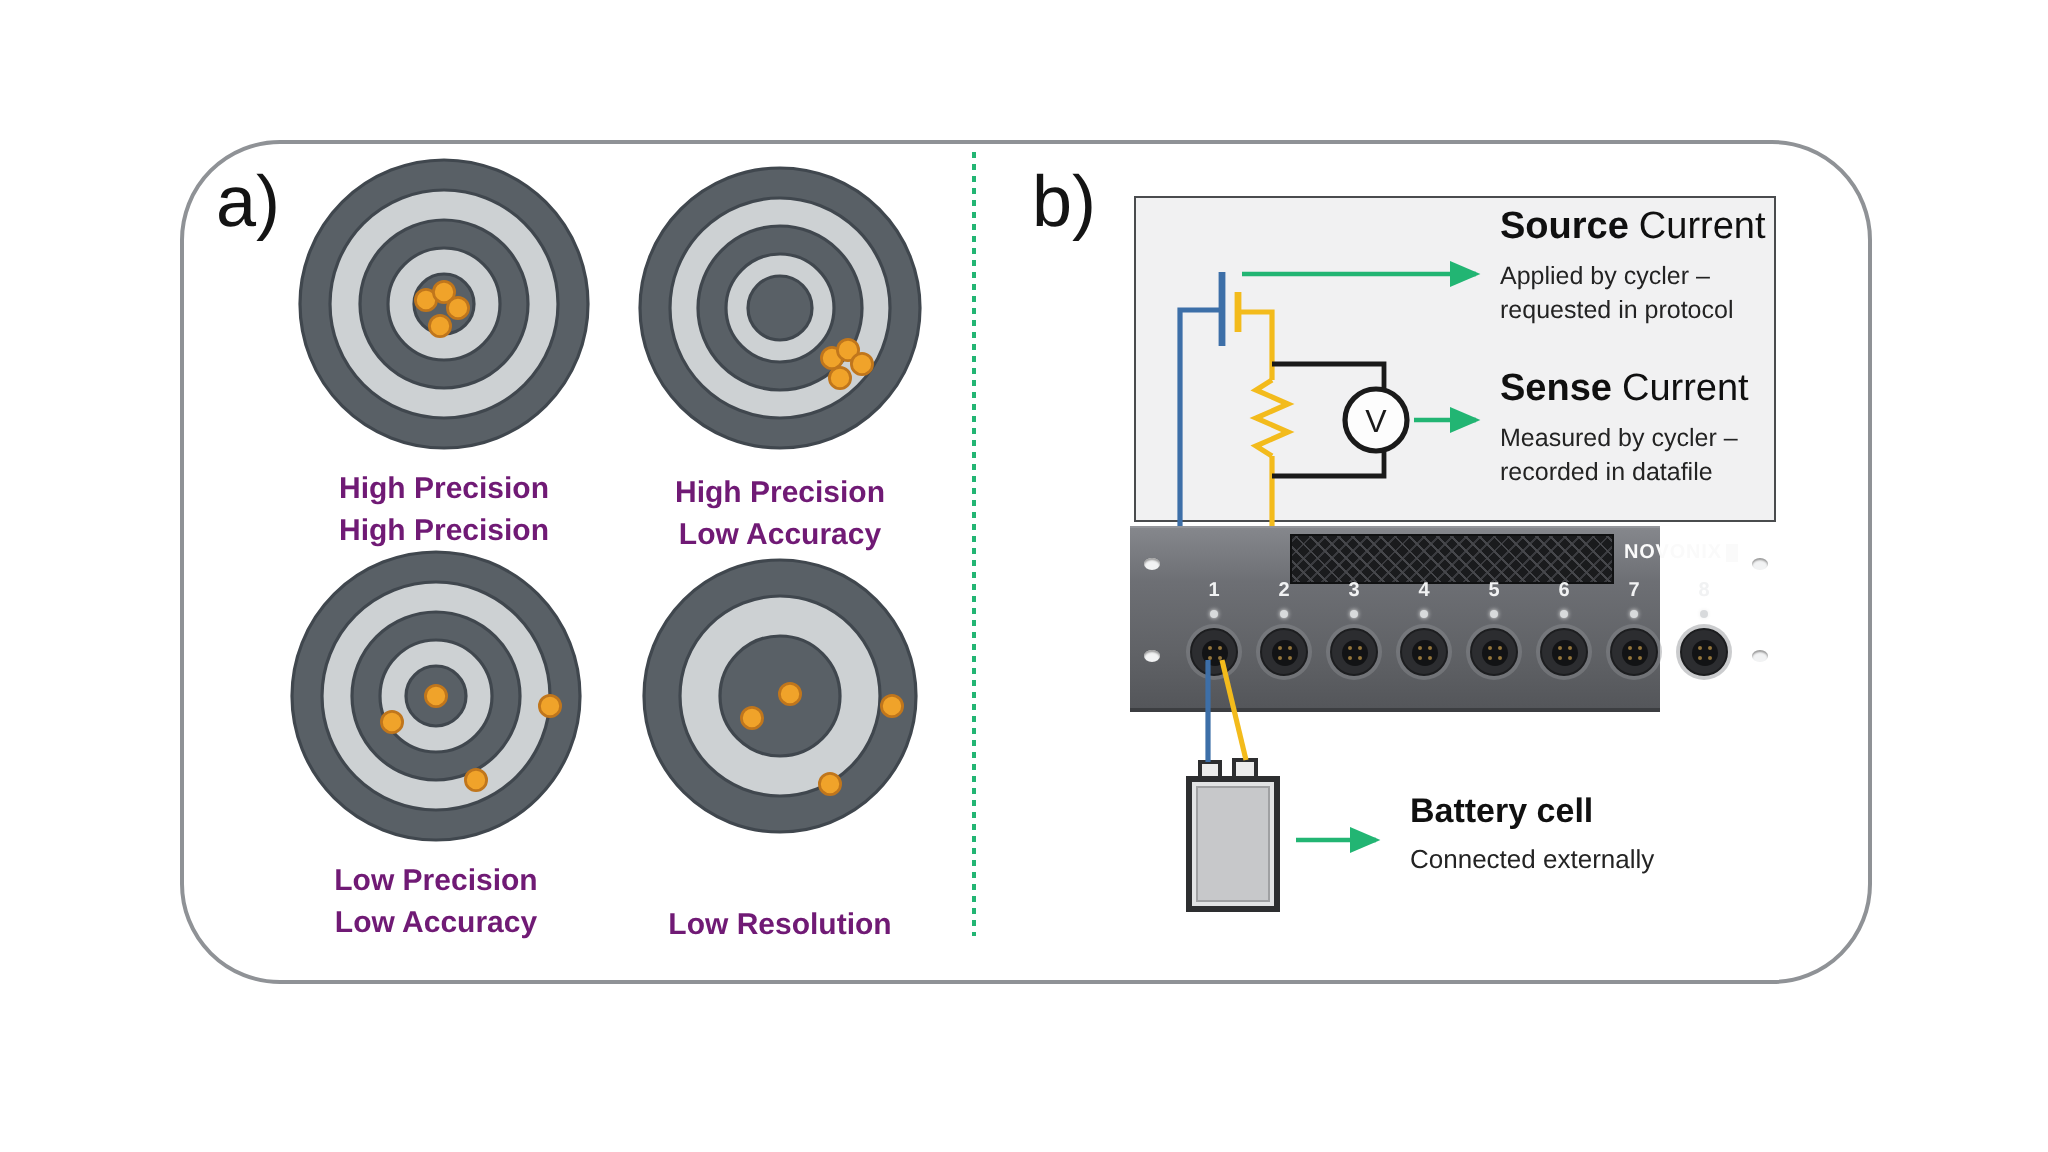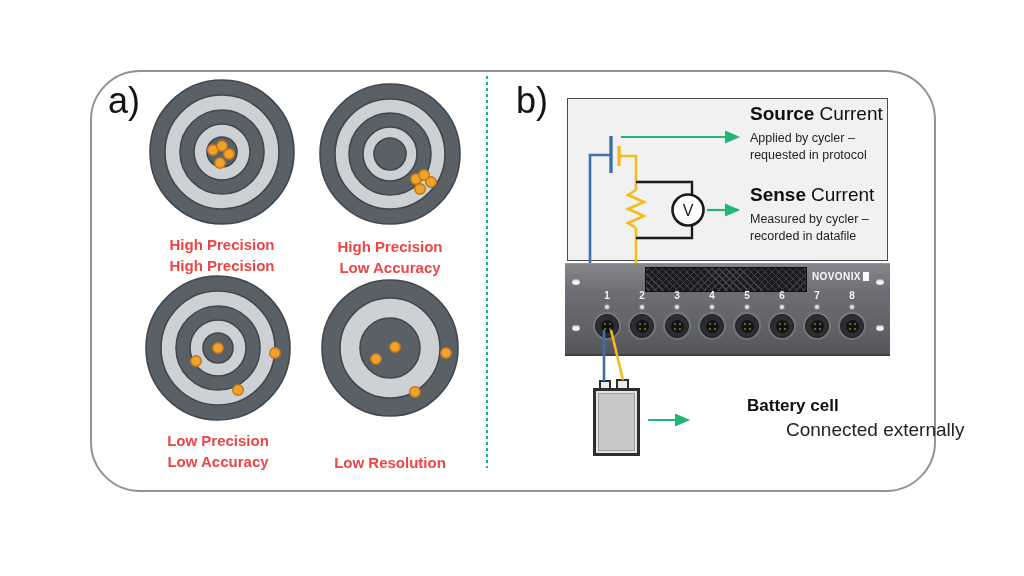--- a/index.html
+++ b/index.html
@@ -12,28 +12,28 @@
   .panel-letter{position:absolute;font-size:36px;color:#141414;font-weight:400;}
   #label-a{left:108px;top:80px;}
   #label-b{left:516px;top:80px;}
 
   .divider{position:absolute;left:486px;top:76px;width:2px;height:392px;
      background:repeating-linear-gradient(180deg,var(--green,#22b573) 0 3px,transparent 3px 6px);}
 
   
   .target-svg{position:absolute;width:160px;height:160px;}
   .target-label{position:absolute;width:170px;text-align:center;font-weight:700;
-     font-size:15px;line-height:21px;color:#ef4444;}
+     font-size:15px;line-height:21px;color:#701a75;}
 
   
   .circuit-box{position:absolute;left:567px;top:98px;width:321px;height:163px;
      background:#f1f1f2;border:1.5px solid #4a4c4e;box-sizing:border-box;}
 
   
-  .device{position:absolute;left:565px;top:263px;width:325px;height:93px;
+  .device{position:absolute;left:565px;top:263px;width:265px;height:93px;
      background:linear-gradient(180deg,#85878c 0%,#6d6f74 30%,#606266 70%,#54565a 100%);
      border-top:1px solid #93959a;border-bottom:2px solid #3c3e41;box-sizing:border-box;}
   .ear-hole{position:absolute;width:8px;height:6px;border-radius:50%;background:#f2f3f4;box-shadow:inset 0 1px 1px #9a9a9a;}
   .vent{position:absolute;left:645px;top:266px;width:162px;height:25px;
      background-color:#1a1b1d;border:1px solid #101112;box-sizing:border-box;
      background-image:
        repeating-linear-gradient(45deg,transparent 0 2px,#46474b 2px 3px,transparent 3px 5px),
        repeating-linear-gradient(-45deg,transparent 0 2px,#3a3b3f 2px 3px,transparent 3px 5px);}
   .brand{position:absolute;left:812px;top:270px;display:flex;align-items:center;gap:2px;}
   .brand-text{color:#fafafa;font-weight:700;font-size:10px;letter-spacing:.4px;}
@@ -72,23 +72,23 @@
   .vm-text{font-family:"Liberation Sans",sans-serif;font-size:16px;fill:#1a1a1a;text-anchor:middle;}
 
   
   .note{position:absolute;color:#111;}
   .note-title{font-size:19px;color:#101010;}
   .t-bold{font-weight:700;}
   .t-rest{font-weight:400;margin-left:5px;}
   .note-desc{margin-top:5px;font-size:12.5px;line-height:17px;color:#232323;}
   #note-source{left:750px;top:103px;}
   #note-sense{left:750px;top:184px;}
-  #note-battery{left:747px;top:396px;}
+  #note-battery{left:705px;top:396px;}
   #note-battery .note-title{font-size:17px;font-weight:700;}
-  #note-battery .note-desc{font-size:19px;margin-left:39px;}
+  #note-battery .note-desc{font-size:13px;}
 </style>
 </head>
 <body>
 
 <div id="stage">
 
   <div class="card"></div>
 
   <div id="label-a" class="panel-letter">a)</div>
   <div id="label-b" class="panel-letter">b)</div>

